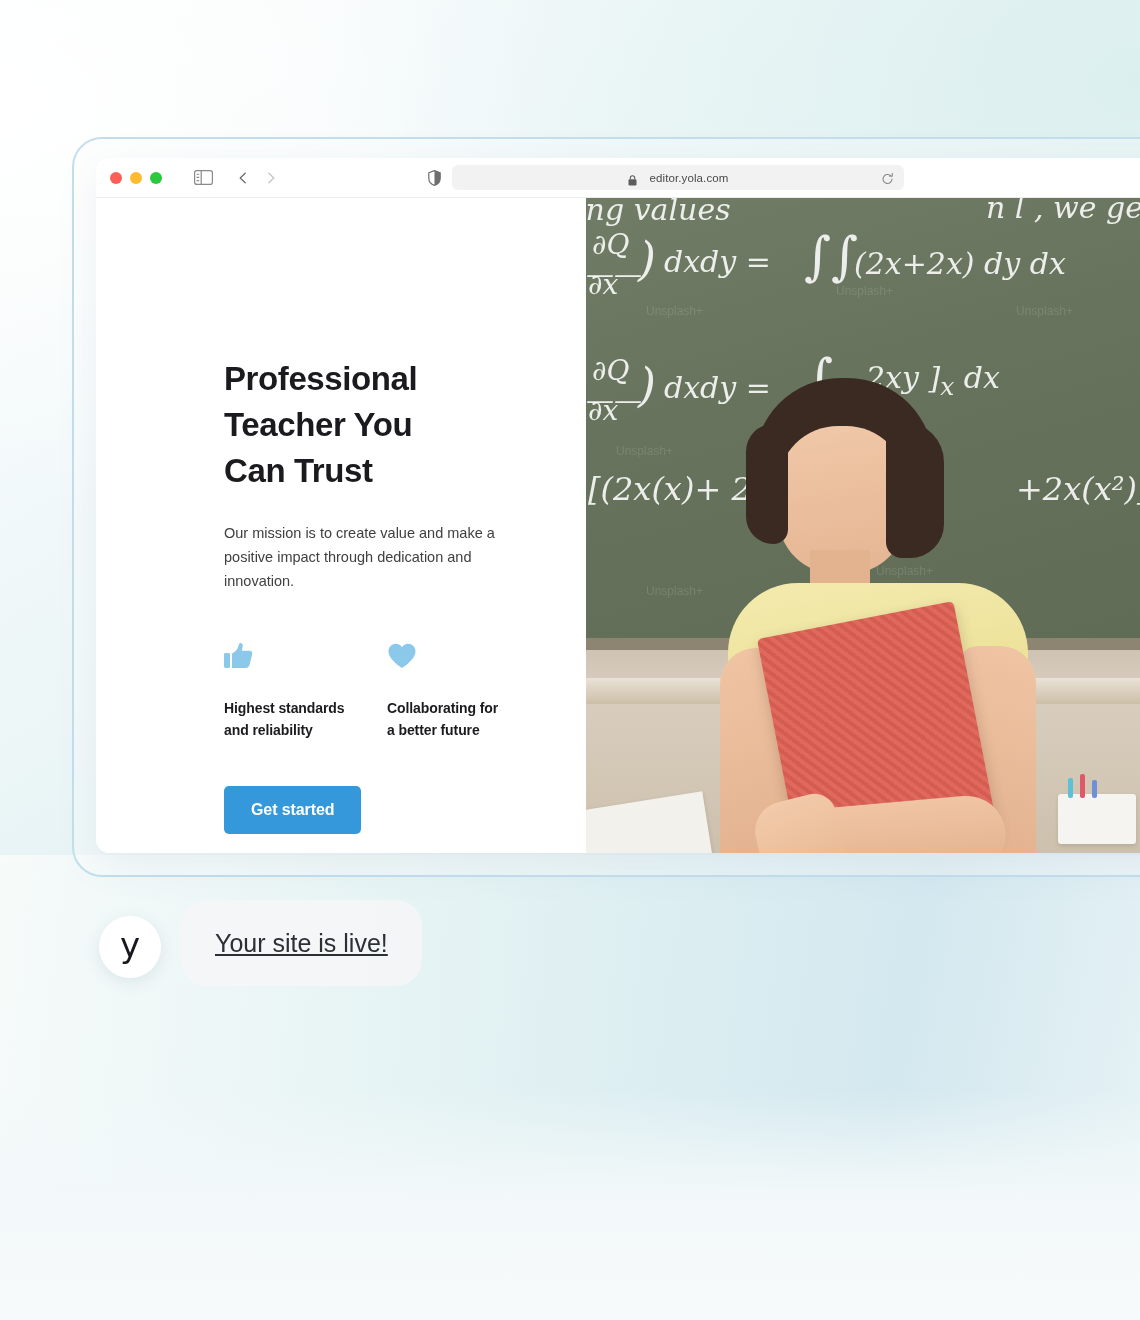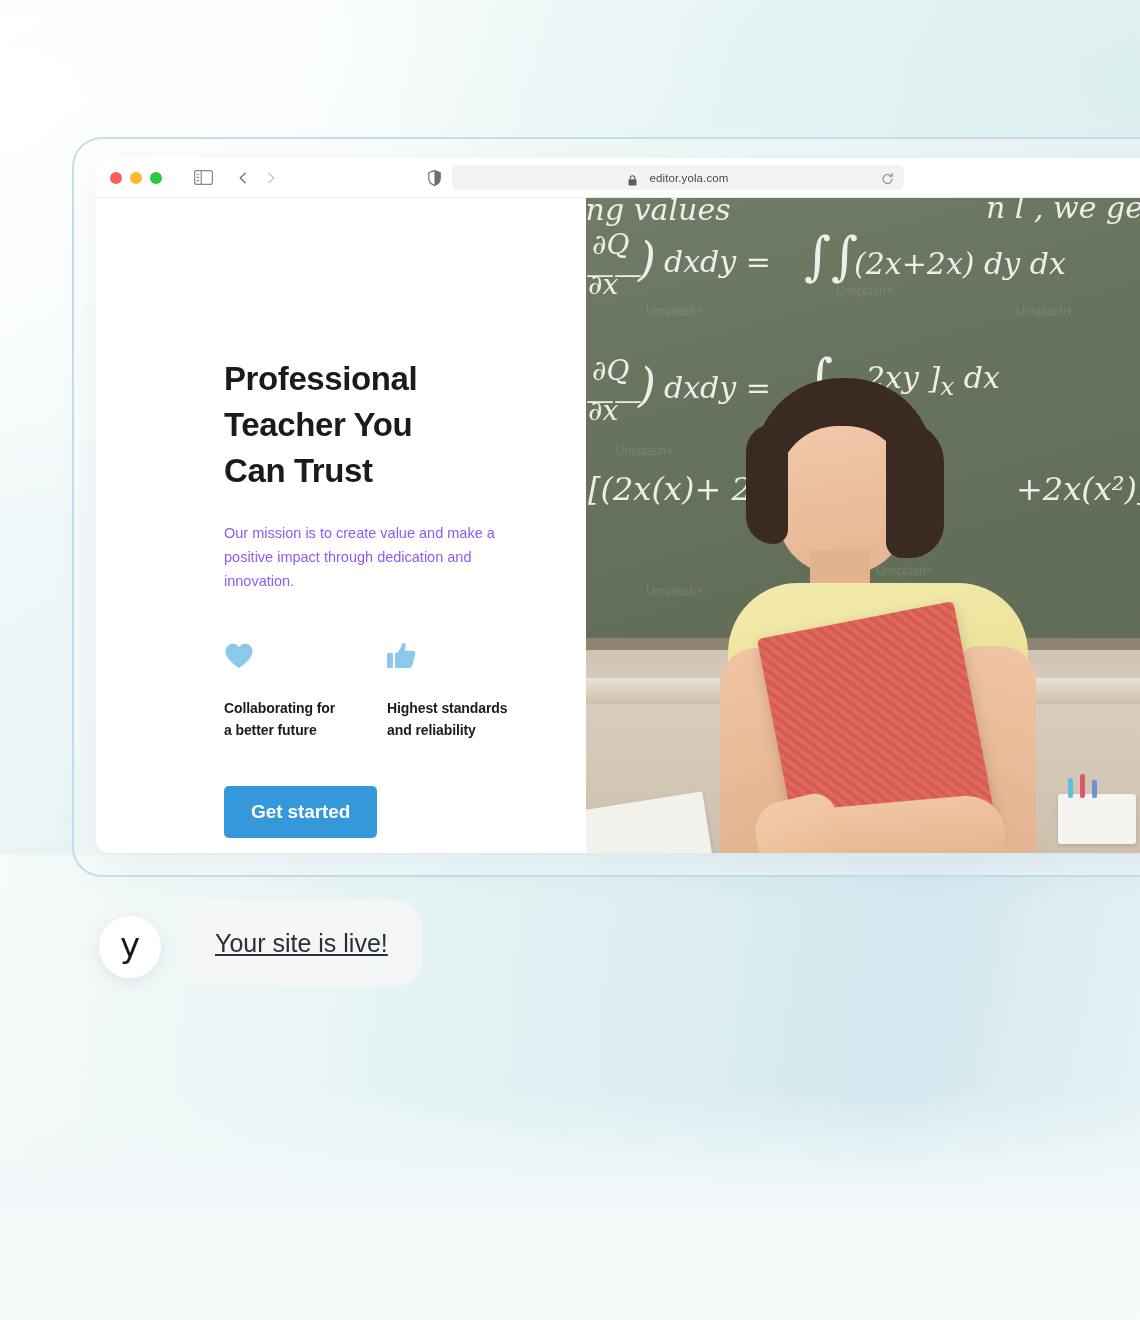--- a/index.html
+++ b/index.html
@@ -77,35 +77,35 @@
   .site { display:flex; height:655px; }
   .site-left { width:490px; background:#fff; position:relative; flex:none; }
   .site-right { flex:1; position:relative; overflow:hidden; background:#6d7a63; }
 
   .hero { position:absolute; left:128px; top:150px; width:330px;margin-top:8px; }
   .hero h1 {
     font-size:33px; line-height:46px; font-weight:700; color:#1b1b1f;
     letter-spacing:-0.4px; white-space:pre-line;
   }
   .hero p {
-    margin-top:27px; font-size:14.5px; line-height:24px; color:#8b5cf6; max-width:285px;
+    margin-top:27px; font-size:14.5px; line-height:24px; color:#404040; max-width:285px;
   }
 
   .features { margin-top:48px; display:flex; gap:0; }
   .feature { width:163px; }
   .feat-icon { height:34px; display:block; color:#8cc8ea; }
   .feature h3 {
     margin-top:22px; font-size:14px; line-height:22px; font-weight:700; color:#1b1b1f;
     white-space:pre-line; letter-spacing:-0.1px;
   }
 
   .cta {
     display:inline-block; margin-top:45px;
     background:#3498db; color:#fff; border:none;
-    font-family:inherit; font-weight:700; font-size:19px;
+    font-family:inherit; font-weight:700; font-size:16px;
     padding:15px 27px; border-radius:5px; cursor:pointer;
     letter-spacing:-0.1px;
   }
 
   
   .photo { position:absolute; inset:0; }
   .board {
     position:absolute; left:0; top:0; right:0; height:452px;
     background:linear-gradient(165deg,#707c66 0%,#67735c 40%,#5f6b55 100%);
   }
@@ -276,36 +276,36 @@
       <div class="hero">
         <h1>Professional
 Teacher You
 Can Trust</h1>
         <p>Our mission is to create value and make a positive impact through dedication and innovation.</p>
 
         <div class="features">
           <div class="feature">
             <span class="feat-icon">
               <svg viewBox="0 0 30 30" width="30" height="30" fill="#8cc8ea">
-                <path d="M15 27 C15 27 1.5 18.9 1.5 10.3 C1.5 6 4.9 2.8 8.9 2.8 C11.5 2.8 13.8 4.2 15 6.3 C16.2 4.2 18.5 2.8 21.1 2.8 C25.1 2.8 28.5 6 28.5 10.3 C28.5 18.9 15 27 15 27 Z"></path>
-              </svg>
-            </span>
-            <h3>Collaborating for
-a better future</h3>
-          </div>
-
-          <div class="feature">
-            <span class="feat-icon">
-              <svg viewBox="0 0 30 30" width="30" height="30" fill="#8cc8ea">
                 <rect x="0" y="12" width="6" height="15" rx="1.4"></rect>
                 <path d="M8 27 V12.4 C10.6 11.6 12.8 9.6 13.9 6.6 L14.8 3.6 C15.2 2.3 16.6 1.7 17.7 2.4 C18.6 3 19 4.1 18.8 5.1 L17.9 9.8 H25.6 C27.4 9.8 28.7 11.5 28.2 13.2 L25.6 23.8 C25.2 25.7 23.6 27 21.7 27 Z"></path>
               </svg>
             </span>
             <h3>Highest standards
 and reliability</h3>
+          </div>
+
+          <div class="feature">
+            <span class="feat-icon">
+              <svg viewBox="0 0 30 30" width="30" height="30" fill="#8cc8ea">
+                <path d="M15 27 C15 27 1.5 18.9 1.5 10.3 C1.5 6 4.9 2.8 8.9 2.8 C11.5 2.8 13.8 4.2 15 6.3 C16.2 4.2 18.5 2.8 21.1 2.8 C25.1 2.8 28.5 6 28.5 10.3 C28.5 18.9 15 27 15 27 Z"></path>
+              </svg>
+            </span>
+            <h3>Collaborating for
+a better future</h3>
           </div>
         </div>
 
         <button class="cta">Get started</button>
       </div>
     </div>
 
     <div class="site-right">
       <div class="photo">
         <div class="board">

